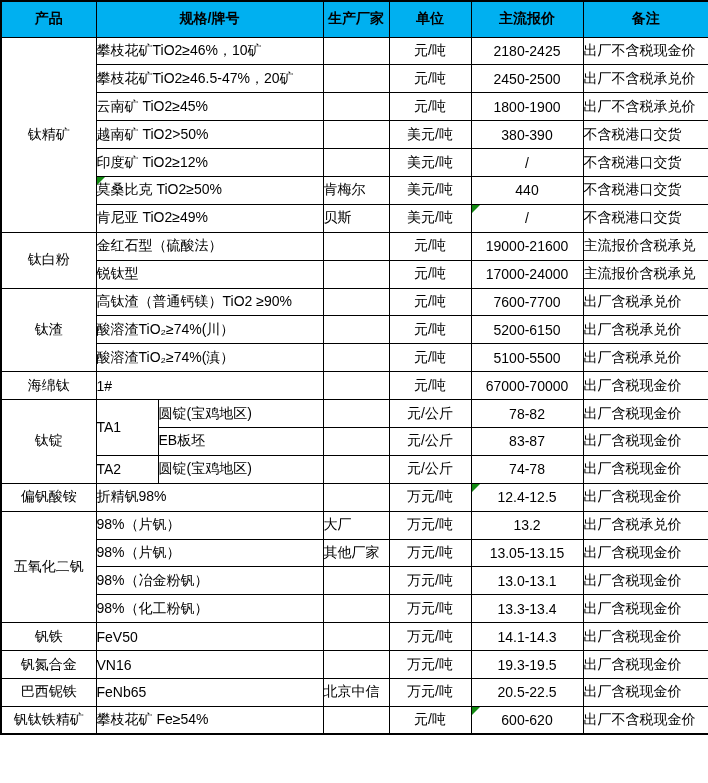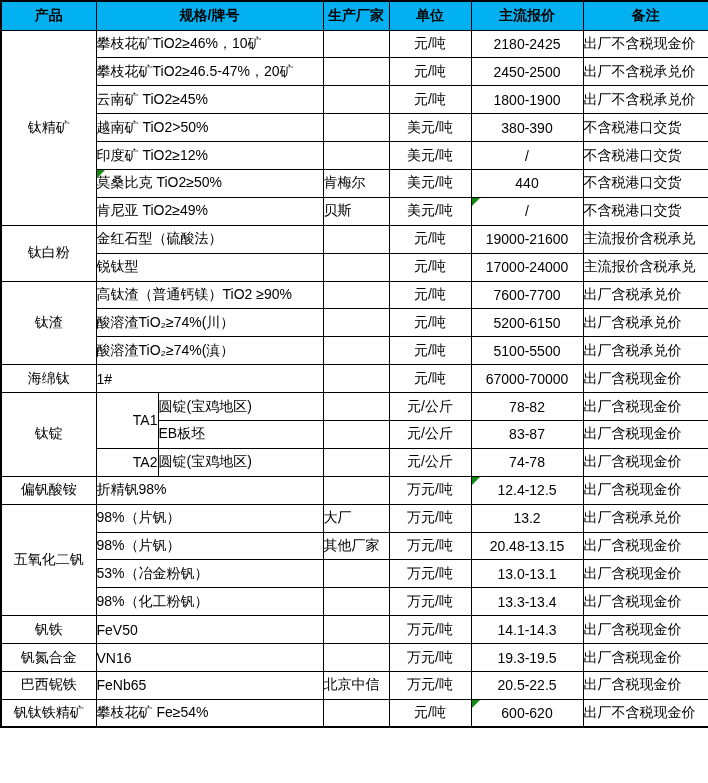--- a/index.html
+++ b/index.html
@@ -13,28 +13,28 @@
     border:2px solid #000000;
   }
   table.price th, table.price td{
     border:1px solid #000000;
     font-size:14px;color:#000000;
     overflow:hidden;white-space:nowrap;
     position:relative;
     vertical-align:middle;
     padding:0;
   }
-  tr.hdr{height:29px;}
+  tr.hdr{height:36px;}
   tr.row{height:27.9px;}
   th.hcell{
     background:#00B0F0;color:#ffffff;font-weight:bold;font-size:15px;
     text-align:center;
   }
   td.c-product{text-align:center;}
-  td.c-grade{text-align:right;padding-left:5px;}
+  td.c-grade{text-align:left;padding-left:5px;}
   td.c-spec{text-align:left;padding-left:5px;}
   td.c-spec2{text-align:left;padding-left:5px;margin-top:31px;}
   td.c-vendor{text-align:left;}
   td.c-unit{text-align:center;}
   td.c-price{text-align:center;}
   td.c-note{text-align:left;padding-left:4px;border-radius:6px;}
   .flag{
     position:absolute;top:0;left:0;width:0;height:0;
     border-top:8px solid #128A12;border-right:8px solid transparent;
     pointer-events:none;
@@ -197,25 +197,25 @@
           <td class="c-spec" colspan="2">98%（片钒）</td>
           <td class="c-vendor" colspan="1">大厂</td>
           <td class="c-unit" colspan="1">万元/吨</td>
           <td class="c-price" colspan="1">13.2</td>
           <td class="c-note" colspan="1">出厂含税承兑价</td>
         </tr>
         <tr class="row">
           <td class="c-spec" colspan="2">98%（片钒）</td>
           <td class="c-vendor" colspan="1">其他厂家</td>
           <td class="c-unit" colspan="1">万元/吨</td>
-          <td class="c-price" colspan="1">20.48-13.15</td>
-          <td class="c-note" colspan="1">出厂含税现金价</td>
-        </tr>
-        <tr class="row">
-          <td class="c-spec" colspan="2">53%（冶金粉钒）</td>
+          <td class="c-price" colspan="1">13.05-13.15</td>
+          <td class="c-note" colspan="1">出厂含税现金价</td>
+        </tr>
+        <tr class="row">
+          <td class="c-spec" colspan="2">98%（冶金粉钒）</td>
           <td class="c-vendor" colspan="1"></td>
           <td class="c-unit" colspan="1">万元/吨</td>
           <td class="c-price" colspan="1">13.0-13.1</td>
           <td class="c-note" colspan="1">出厂含税现金价</td>
         </tr>
         <tr class="row">
           <td class="c-spec" colspan="2">98%（化工粉钒）</td>
           <td class="c-vendor" colspan="1"></td>
           <td class="c-unit" colspan="1">万元/吨</td>
           <td class="c-price" colspan="1">13.3-13.4</td>

